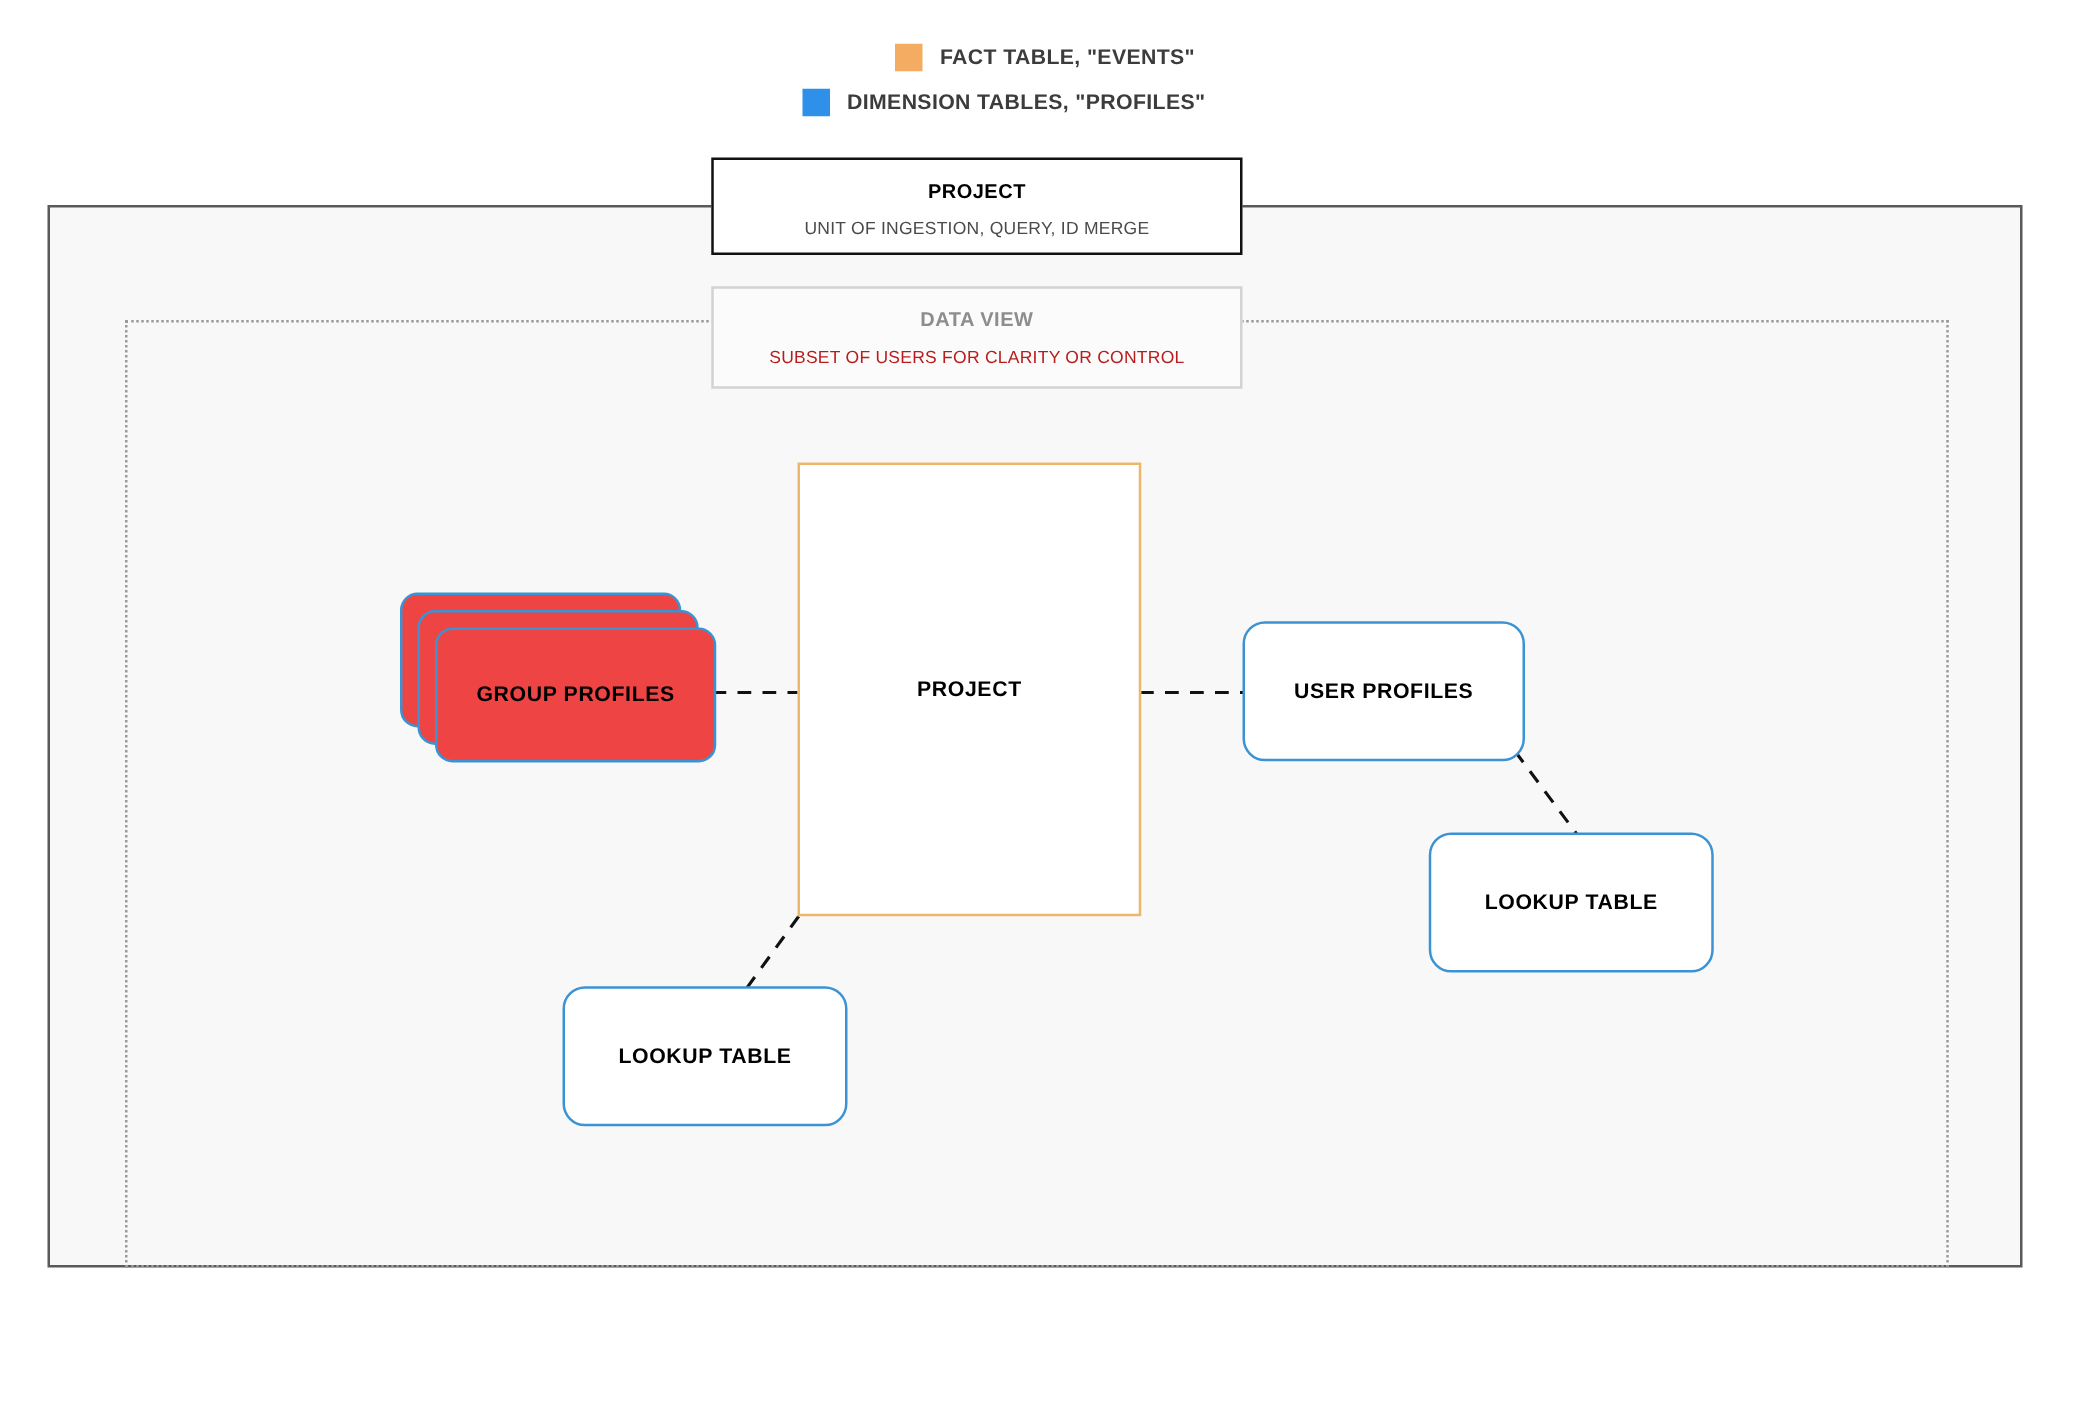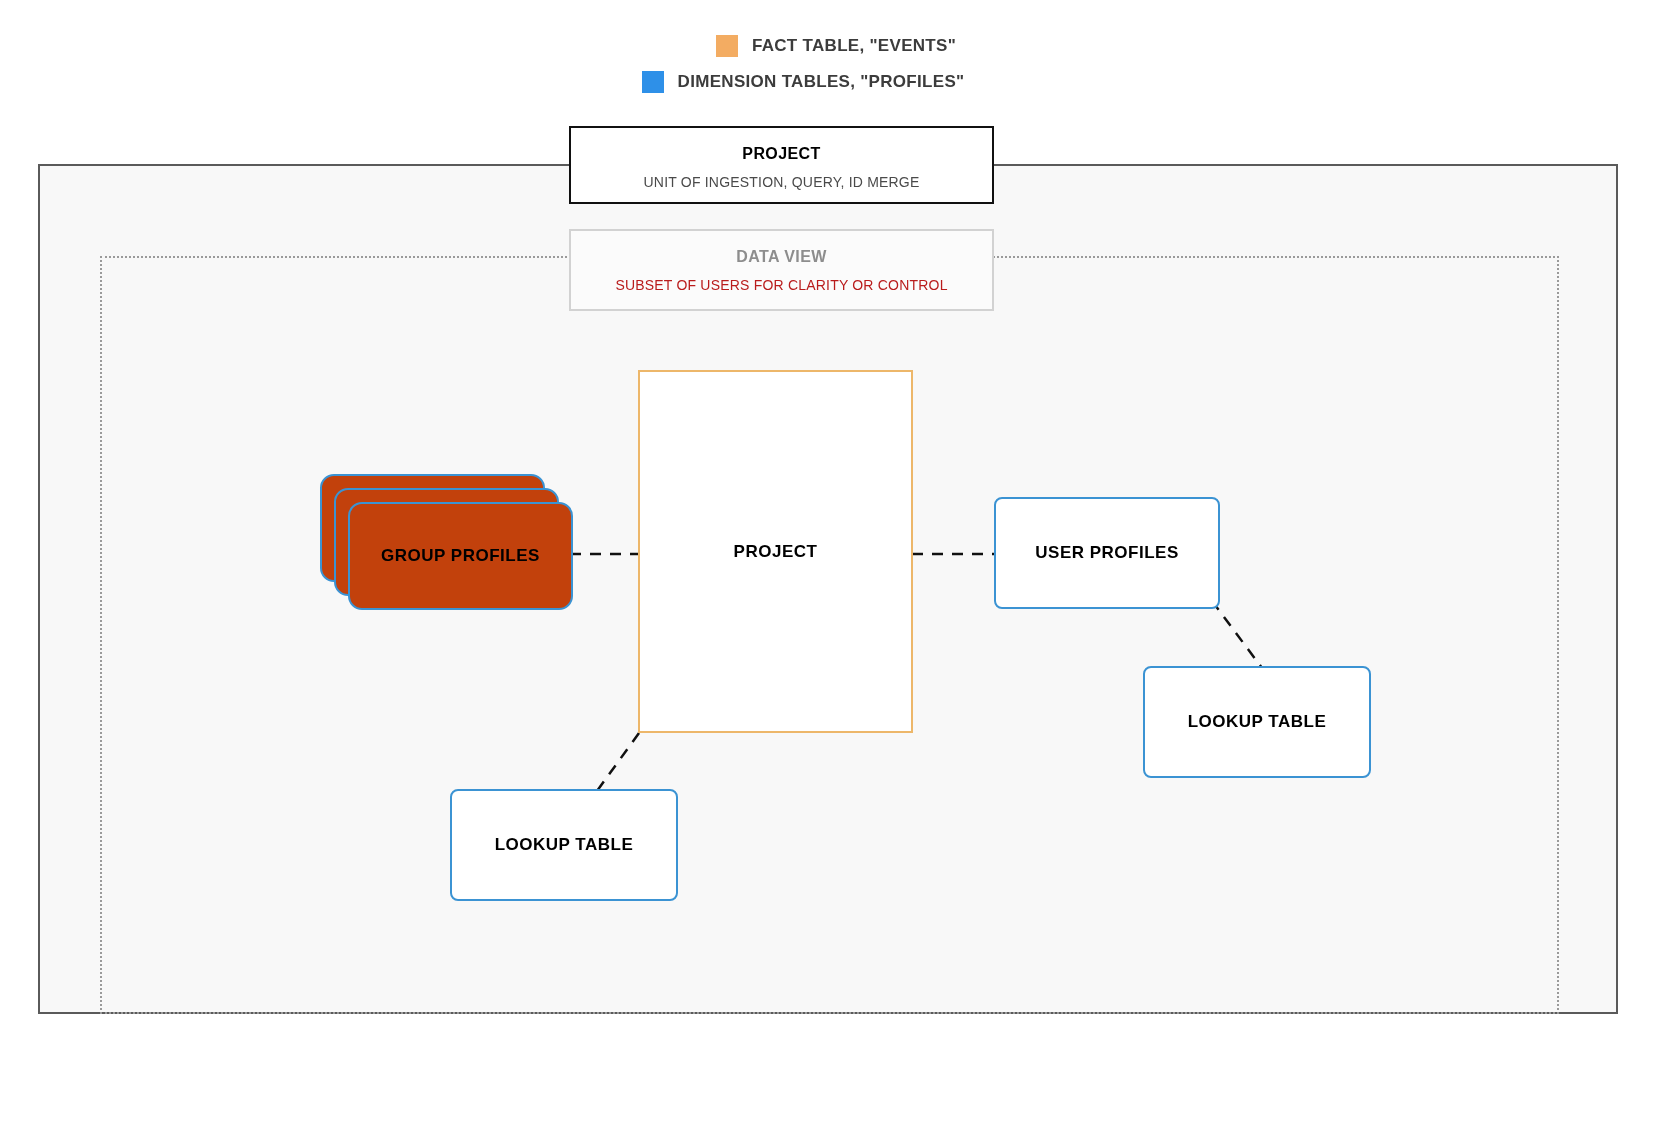--- a/index.html
+++ b/index.html
@@ -128,21 +128,21 @@
     align-items: center;
     justify-content: center;
   }
   #events-box .node-label { color: #000; }
 
   
   .dim-node {
     position: absolute;
     box-sizing: border-box;
     border: 2px solid #3b93d3;
-    border-radius: 8px;
+    border-radius: 18px;
     background: #ffffff;
     display: flex;
     align-items: center;
     justify-content: center;
   }
   .node-label {
     font-size: 17px;
     font-weight: bold;
     letter-spacing: 0.5px;
     color: #000000;
@@ -157,21 +157,21 @@
     width: 253px;
     height: 136px;
   }
   .stack-card {
     position: absolute;
     box-sizing: border-box;
     width: 225px;
     height: 108px;
     border: 2px solid #3b93d3;
     border-radius: 14px;
-    background: #c2410c;
+    background: #ef4444;
   }
   #stack-card-back  { left: 0px;  top: 0px;  }
   #stack-card-mid   { left: 14px; top: 14px; }
   #stack-card-front {
     left: 28px; top: 28px;
     display: flex;
     align-items: center;
     justify-content: center;
   }
 

